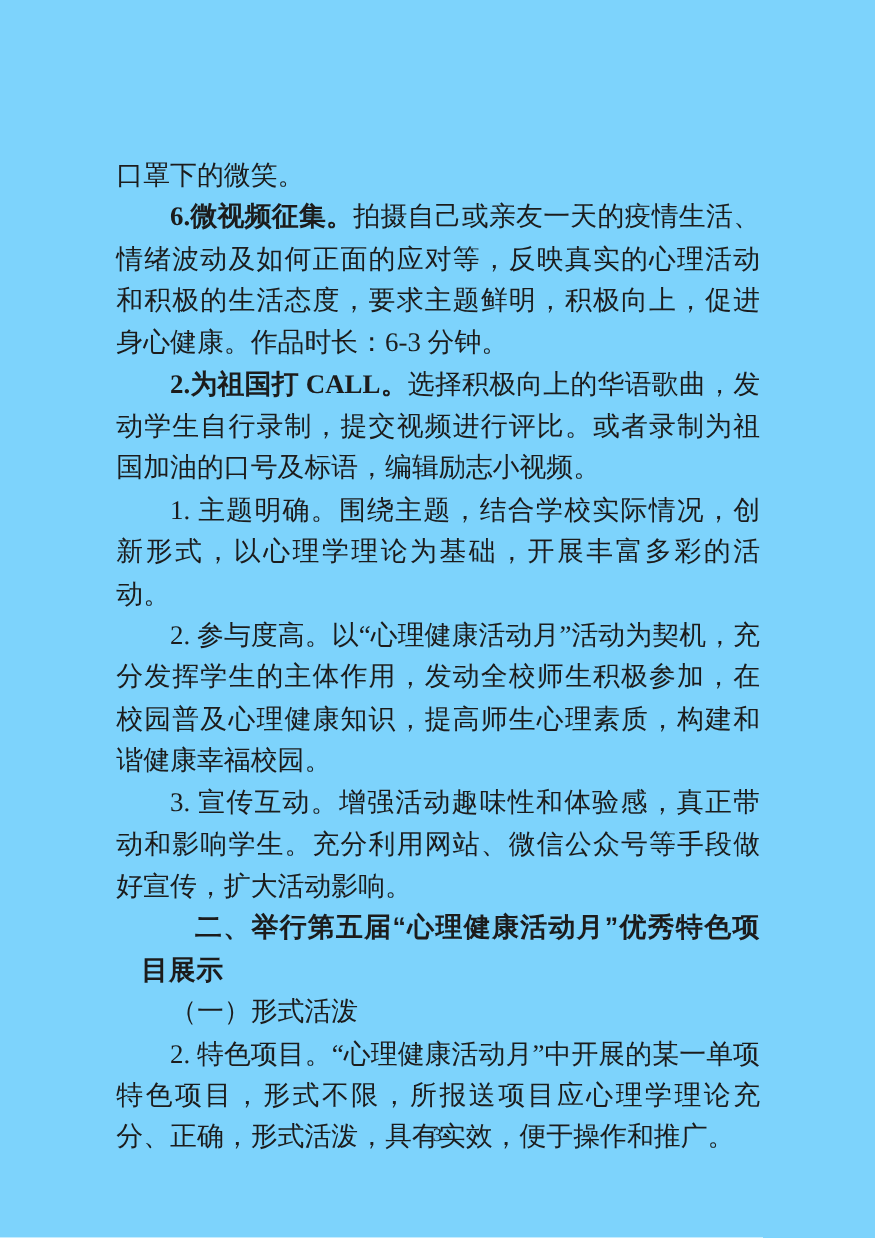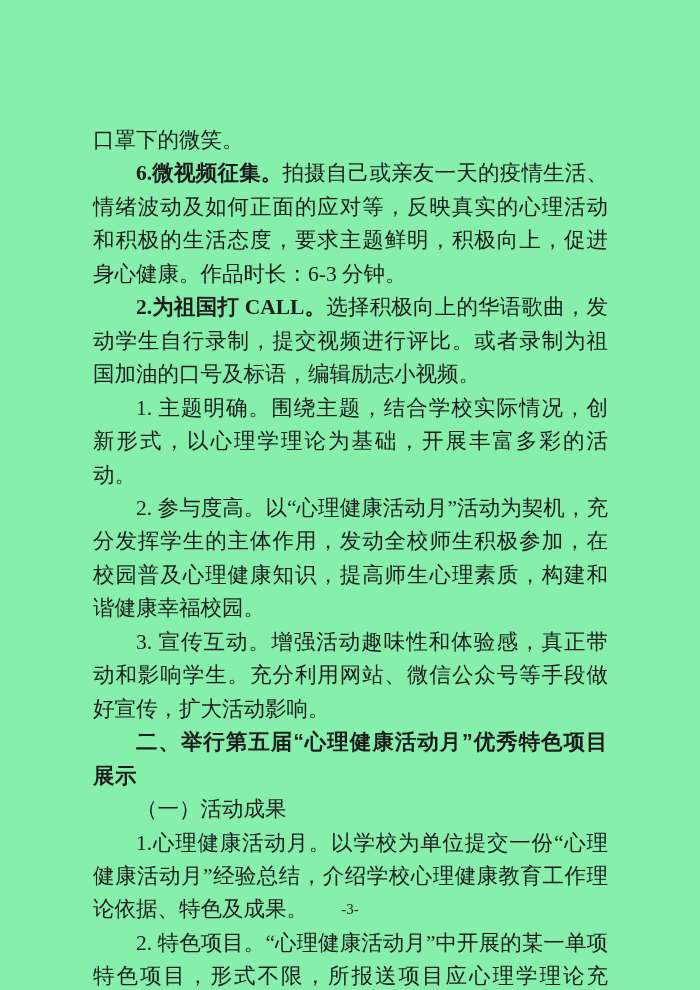--- a/index.html
+++ b/index.html
@@ -4,21 +4,21 @@
 <style>
   html, body {
     margin: 0;
     padding: 0;
     background: #ffffff;
   }
   .page {
     position: relative;
     width: 700px;
     height: 990px;
-    background: #86efac;
+    background: #7dd3fc;
     overflow: hidden;
     margin: 0 auto;
   }
   .content {
     position: absolute;
     left: 93px;
     top: 124px;
     width: 515px;
   }
   p.para {
@@ -35,20 +35,21 @@
   p.para.indent {
     text-indent: 43px;
   }
   p.para .bold {
     font-weight: bold;
   }
   p.para.heading {
     font-family: "Liberation Sans", "DejaVu Sans", sans-serif;
     font-weight: bold;
     letter-spacing: 0.5px;
+    margin-left: 20px;
   }
   p.para.subheading {
     
     font-family: "Liberation Serif", "DejaVu Serif", serif;
   }
   .footer {
     position: absolute;
     top: 899px;
     left: 0;
     width: 700px;
@@ -65,18 +66,17 @@
 <div class="page">
   <div class="content">
 
   <p class="para body"><span class="">口罩下的微笑。</span></p>
       <p class="para body indent"><span class="bold">6.微视频征集。</span><span class="">拍摄自己或亲友一天的疫情生活、情绪波动及如何正面的应对等，反映真实的心理活动和积极的生活态度，要求主题鲜明，积极向上，促进身心健康。作品时长：6-3 分钟。</span></p>
       <p class="para body indent"><span class="bold">2.为祖国打 CALL。</span><span class="">选择积极向上的华语歌曲，发动学生自行录制，提交视频进行评比。或者录制为祖国加油的口号及标语，编辑励志小视频。</span></p>
       <p class="para body indent"><span class="">1. 主题明确。围绕主题，结合学校实际情况，创新形式，以心理学理论为基础，开展丰富多彩的活动。</span></p>
       <p class="para body indent"><span class="">2. 参与度高。以“心理健康活动月”活动为契机，充分发挥学生的主体作用，发动全校师生积极参加，在校园普及心理健康知识，提高师生心理素质，构建和谐健康幸福校园。</span></p>
       <p class="para body indent"><span class="">3. 宣传互动。增强活动趣味性和体验感，真正带动和影响学生。充分利用网站、微信公众号等手段做好宣传，扩大活动影响。</span></p>
       <p class="para heading indent"><span class="bold">二、举行第五届“心理健康活动月”优秀特色项目展示</span></p>
-      <p class="para subheading indent"><span class="">（一）活动成果</span></p>
-      <p class="para body indent"><span class="">1.心理健康活动月。以学校为单位提交一份“心理健康活动月”经验总结，介绍学校心理健康教育工作理论依据、特色及成果。</span></p>
+      <p class="para subheading indent"><span class="">（一）形式活泼</span></p>
       <p class="para body indent"><span class="">2. 特色项目。“心理健康活动月”中开展的某一单项特色项目，形式不限，所报送项目应心理学理论充分、正确，形式活泼，具有实效，便于操作和推广。</span></p>
     </div>
   <div class="footer">-3-</div>
 </div>
 
 </body></html>

